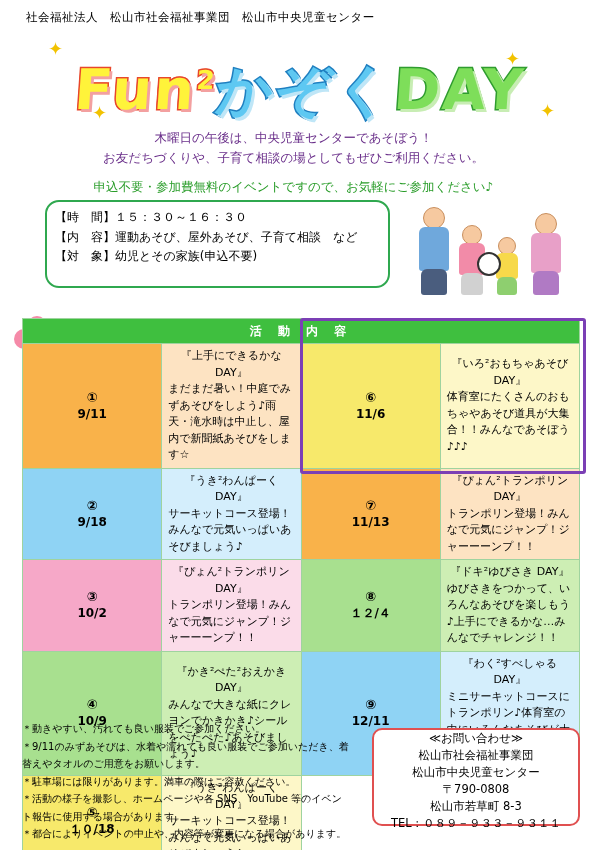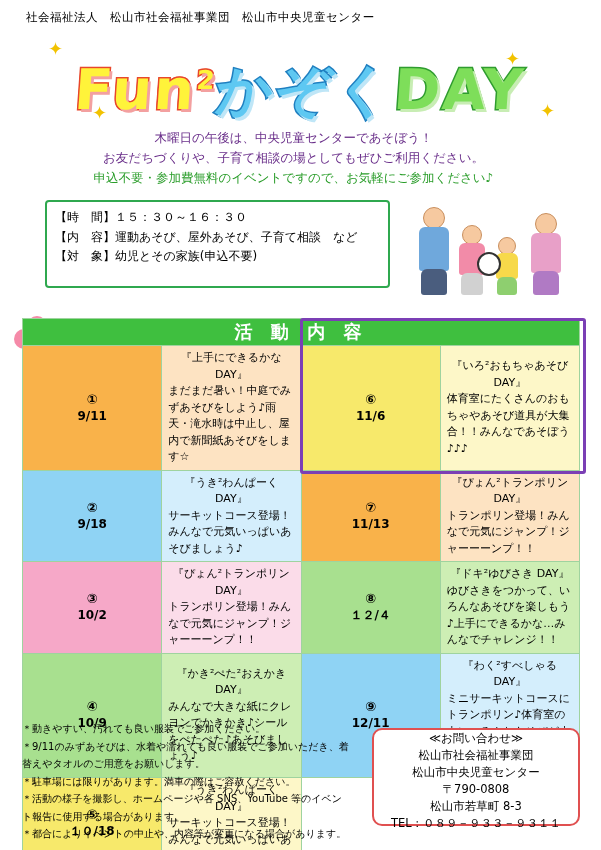--- a/index.html
+++ b/index.html
@@ -45,45 +45,45 @@
   .title .sup{font-size:26px;vertical-align:super;}
   .title .kana{color:#5ec8f2;-webkit-text-stroke:3px #1f7fc0;text-shadow:3px 3px 0 #bfe6f7;}
   .title .day{color:#7ede5a;-webkit-text-stroke:3px #2f9c2f;text-shadow:3px 3px 0 #c8edb4;}
   .sparkle{position:absolute;color:#f2c200;font-size:18px;}
 
   
   .lead{
     position:absolute;left:0;top:128px;width:587px;text-align:center;
     font-size:12.5px;line-height:20px;color:#6a2f8a;
   }
-  .lead .l3{color:#2a9d2a;}
+  .lead .l3{color:#2a9d2a;margin-top:9px;}
 
   
   .infobox{
     position:absolute;left:45px;top:200px;width:345px;height:88px;
-    border:2px solid #2fa84f;border-radius:4px;background:#fff;
+    border:2px solid #2fa84f;border-radius:14px;background:#fff;
     box-sizing:border-box;padding:6px 8px;
   }
   .infobox .row{font-size:12px;line-height:19.5px;white-space:nowrap;}
 
   
   .family{position:absolute;right:18px;top:190px;width:170px;height:105px;}
   .person{position:absolute;bottom:0;}
   .head{border-radius:50%;position:absolute;left:50%;transform:translateX(-50%);}
   .body{position:absolute;left:50%;transform:translateX(-50%);border-radius:6px 6px 3px 3px;}
   .ball{position:absolute;border-radius:50%;background:#fff;border:2px solid #333;}
 
   
   .tbl{
     position:absolute;left:22px;top:318px;width:558px;
     border-collapse:collapse;table-layout:fixed;
   }
   .tbl td{border:1px solid #9fd39f;vertical-align:middle;}
   .hdr{
-    background:#3fbf3f;color:#fff;font-size:18px;font-weight:bold;
+    background:#3fbf3f;color:#fff;font-size:12px;font-weight:bold;
     letter-spacing:6px;text-align:center;height:22px;border:1px solid #3fbf3f;
   }
   .numcell{
     width:62px;text-align:center;font-size:12px;line-height:17px;font-weight:bold;
   }
   .numcell .circ{display:block;font-size:13px;}
   .descell{font-size:11px;line-height:16.5px;padding:4px 6px;}
   .descell .t{display:block;text-align:center;}
   .c-orange{background:#f9b24a;}
   .c-blue{background:#8fd3f4;}

